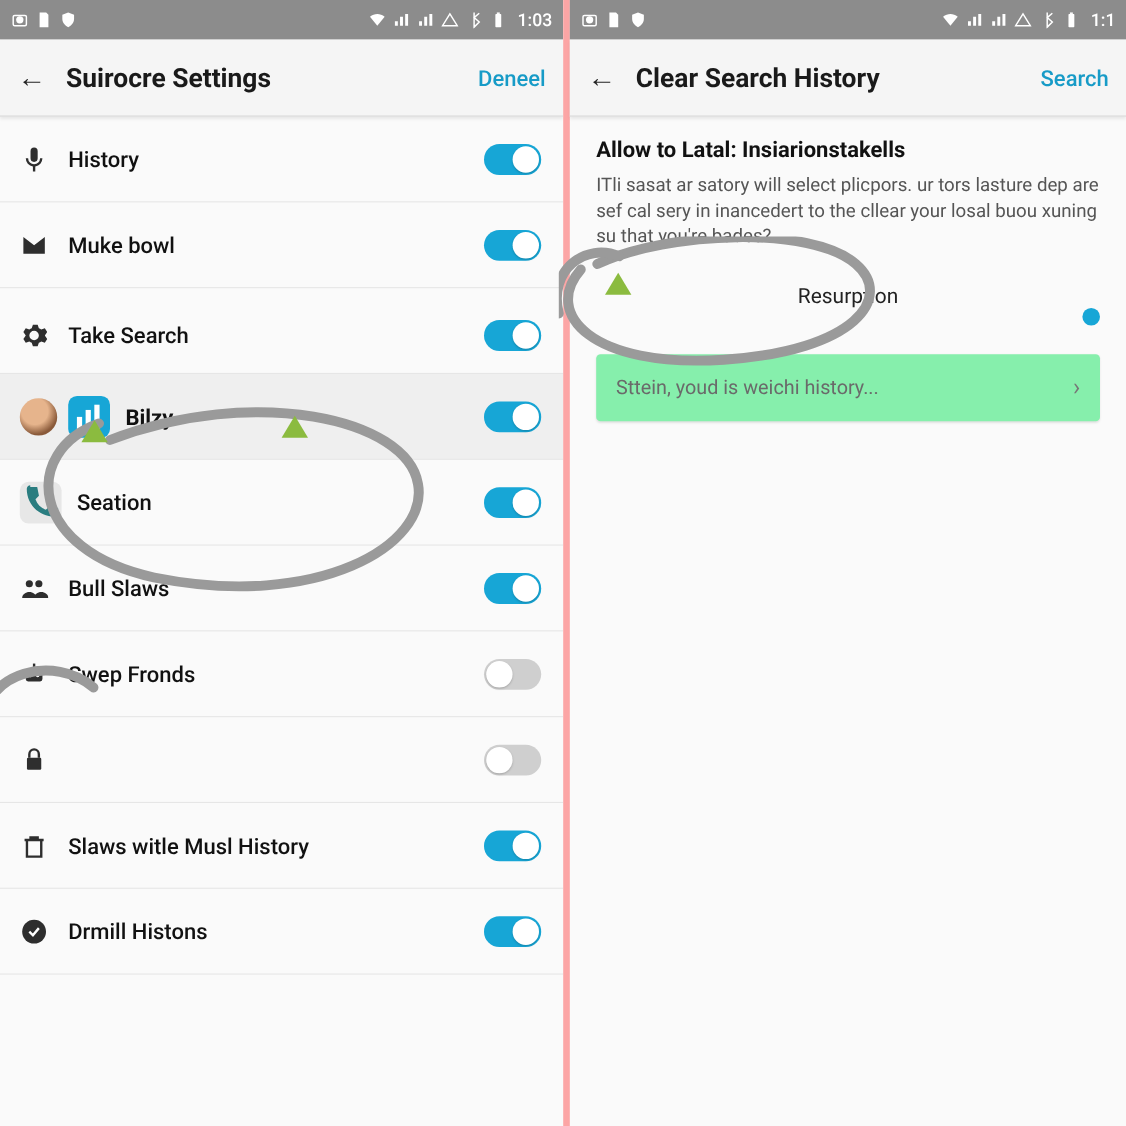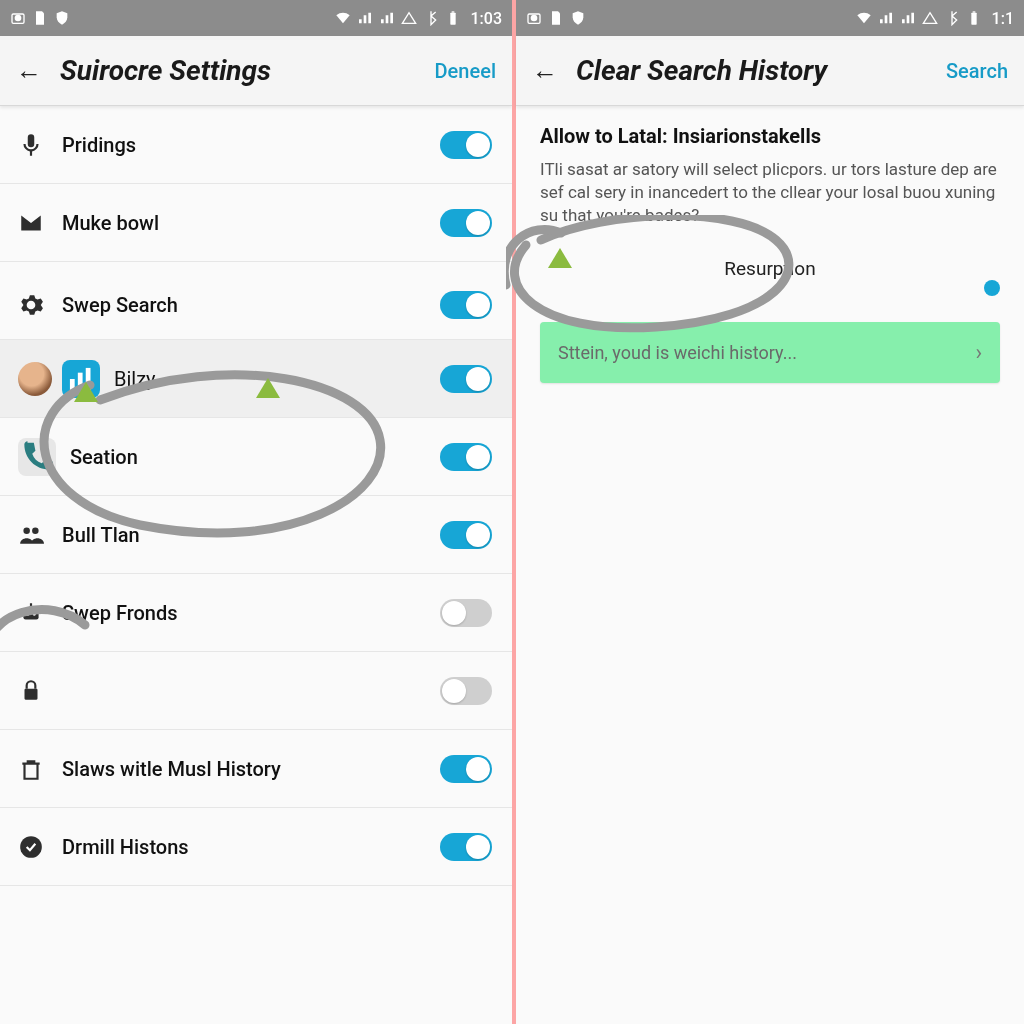--- a/index.html
+++ b/index.html
@@ -16,21 +16,21 @@
     width: 1024px;
     height: 1024px;
   }
   .phone {
     flex: 1 1 50%;
     display: flex;
     flex-direction: column;
     background: #fafafa;
     position: relative;
   }
-  .phone + .phone { border-left: 4px solid #fca5a5; }
+  .phone + .phone { border-left: 6px solid #fca5a5; }
 
   
   .status {
     height: 36px;
     background: #8c8c8c;
     color: #fff;
     display: flex;
     align-items: center;
     padding: 0 10px;
     font-size: 16px;
@@ -46,21 +46,21 @@
   .appbar {
     height: 70px;
     background: #f5f5f5;
     border-bottom: 1px solid #d8d8d8;
     box-shadow: 0 2px 3px rgba(0,0,0,.08);
     display: flex;
     align-items: center;
     padding: 0 16px;
   }
   .appbar .back { font-size: 26px; color: #222; margin-right: 18px; }
-  .appbar .title { font-size: 28px; font-weight: 700; color: #1a1a1a; font-style: italic; }
+  .appbar .title { font-size: 24px; font-weight: 700; color: #1a1a1a; }
   .appbar .action { margin-left: auto; color: #179bc7; font-size: 20px; font-weight: 500; }
 
   
   .list { flex: 1; overflow: hidden; }
   .row {
     display: flex;
     align-items: center;
     min-height: 78px;
     padding: 0 20px 0 18px;
     border-bottom: 1px solid #e6e6e6;
@@ -82,21 +82,21 @@
     margin-right: 10px;
   }
   .row .app-icon {
     width: 38px; height: 38px; border-radius: 8px;
     background: #17a6d6;
     display: flex; align-items: center; justify-content: center;
     color: #fff; margin-right: 14px;
   }
   .row .app-icon.grey { background: #e7e7e7; color: #2a7d80; }
   .row .label { font-size: 20px; color: #111; font-weight: 500; }
-  .row .label.bold { font-weight: 400; }
+  .row .label.bold { font-weight: 700; }
 
   
   .toggle {
     margin-left: auto;
     width: 52px; height: 28px;
     border-radius: 14px;
     position: relative;
   }
   .toggle::after {
     content: "";
@@ -186,39 +186,39 @@
       <span class="action">Deneel</span>
     </div>
 
     <div class="list" id="left-list">
         <div class="row">
           <div class="icon">
             <svg viewBox="0 0 24 24">
               <path d="M12 14a3 3 0 003-3V5a3 3 0 00-6 0v6a3 3 0 003 3zm5-3a5 5 0 01-10 0H5a7 7 0 006 6.9V22h2v-4.1A7 7 0 0019 11z"></path>
             </svg>
           </div>
-          <span class="label">Pridings</span>
+          <span class="label">History</span>
           <div class="toggle on"></div>
         </div>
         <div class="row">
           <div class="icon">
             <svg viewBox="0 0 24 24">
               <path d="M3 5h18v14H3zM3 5l9 7 9-7" fill="#2e2e2e"></path>
             </svg>
           </div>
           <span class="label">Muke bowl</span>
           <div class="toggle on"></div>
         </div>
         <div class="row sep-before">
           <div class="icon">
             <svg viewBox="0 0 24 24">
               <path d="M12 8a4 4 0 100 8 4 4 0 000-8zm9 4l2 3-2 3-3-1a8 8 0 01-2 1l-1 3h-4l-1-3a8 8 0 01-2-1l-3 1-2-3 2-3-2-3 2-3 3 1a8 8 0 012-1l1-3h4l1 3a8 8 0 012 1l3-1 2 3z"></path>
             </svg>
           </div>
-          <span class="label">Swep Search</span>
+          <span class="label">Take Search</span>
           <div class="toggle on"></div>
         </div>
         <div class="row highlight">
           <div class="avatar"></div>
           <div class="app-icon">
             <svg viewBox="0 0 24 24" fill="#fff">
               <rect x="5" y="12" width="3" height="7"></rect>
               <rect x="10" y="8" width="3" height="11"></rect>
               <rect x="15" y="5" width="3" height="14"></rect>
             </svg>
@@ -236,21 +236,21 @@
           <div class="toggle on"></div>
         </div>
         <div class="row">
           <div class="icon">
             <svg viewBox="0 0 24 24">
               <circle cx="8" cy="8" r="3"></circle>
               <circle cx="16" cy="8" r="3"></circle>
               <path d="M2 20c0-3 3-5 6-5s6 2 6 5zm10 0c0-3 3-5 6-5s6 2 6 5z"></path>
             </svg>
           </div>
-          <span class="label">Bull Tlan</span>
+          <span class="label">Bull Slaws</span>
           <div class="toggle on"></div>
         </div>
         <div class="row">
           <div class="icon">
             <svg viewBox="0 0 24 24">
               <rect x="5" y="8" width="14" height="10" rx="2"></rect>
               <circle cx="9" cy="13" r="1.5" fill="#fff"></circle>
               <circle cx="15" cy="13" r="1.5" fill="#fff"></circle>
               <rect x="11" y="3" width="2" height="5"></rect>
             </svg>

